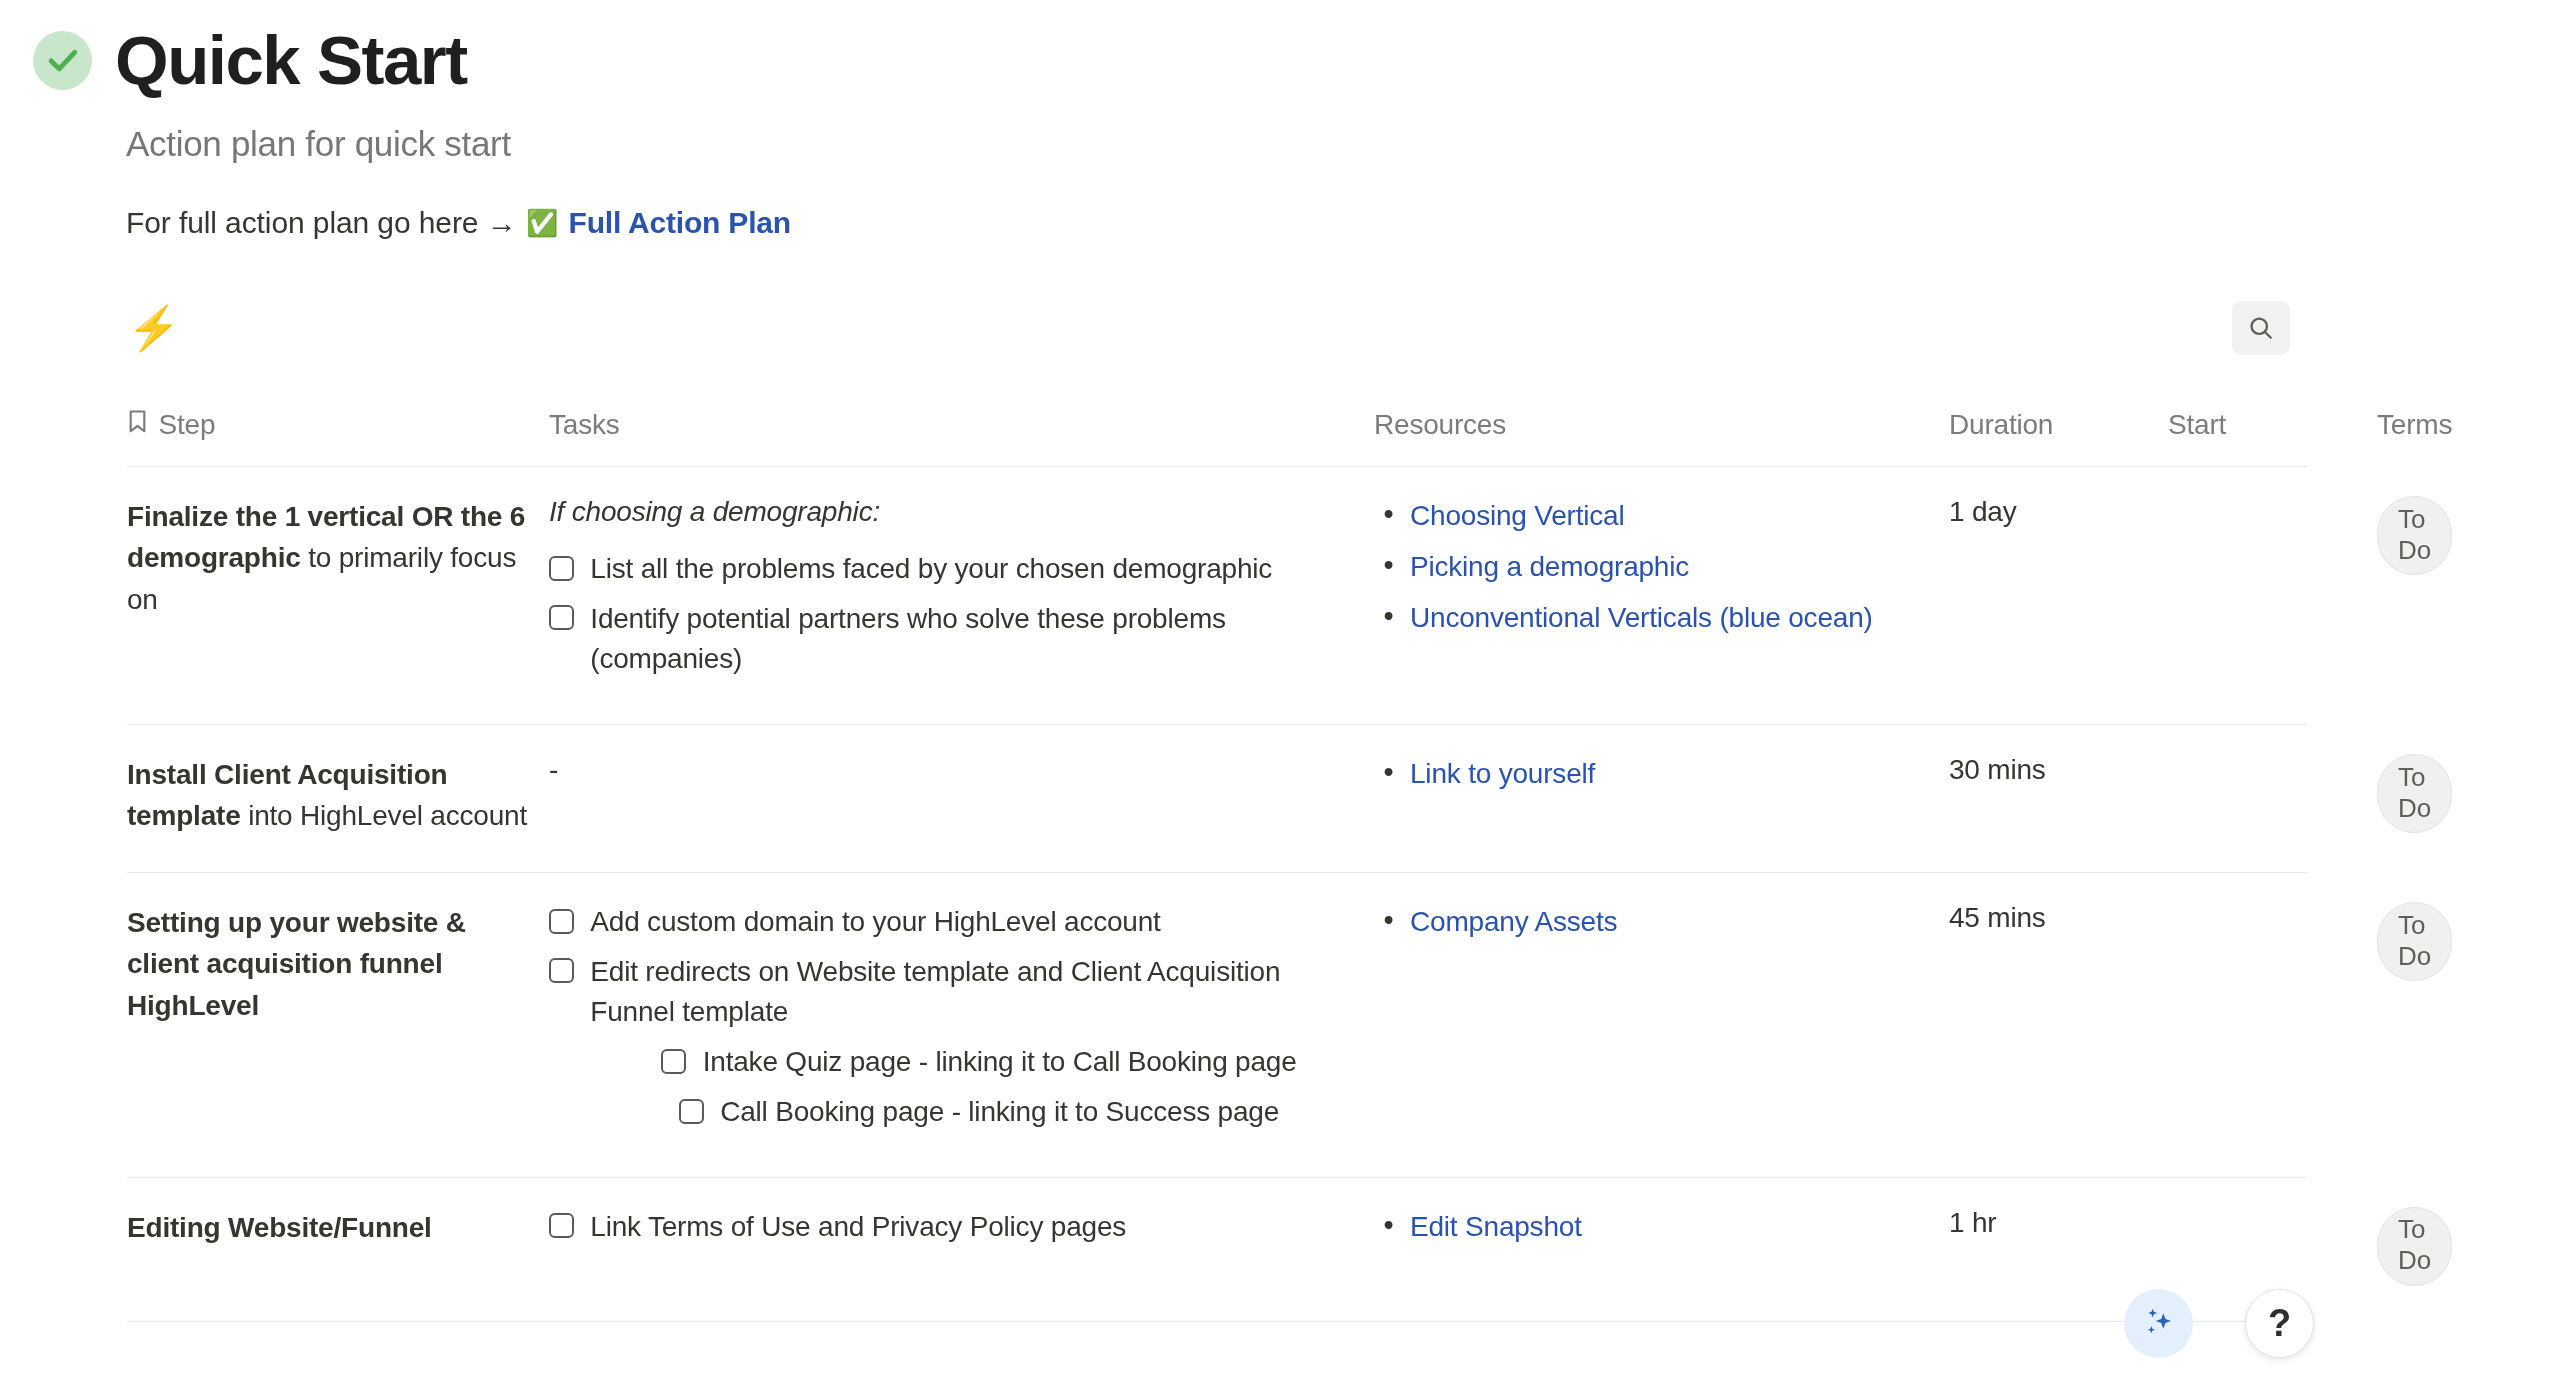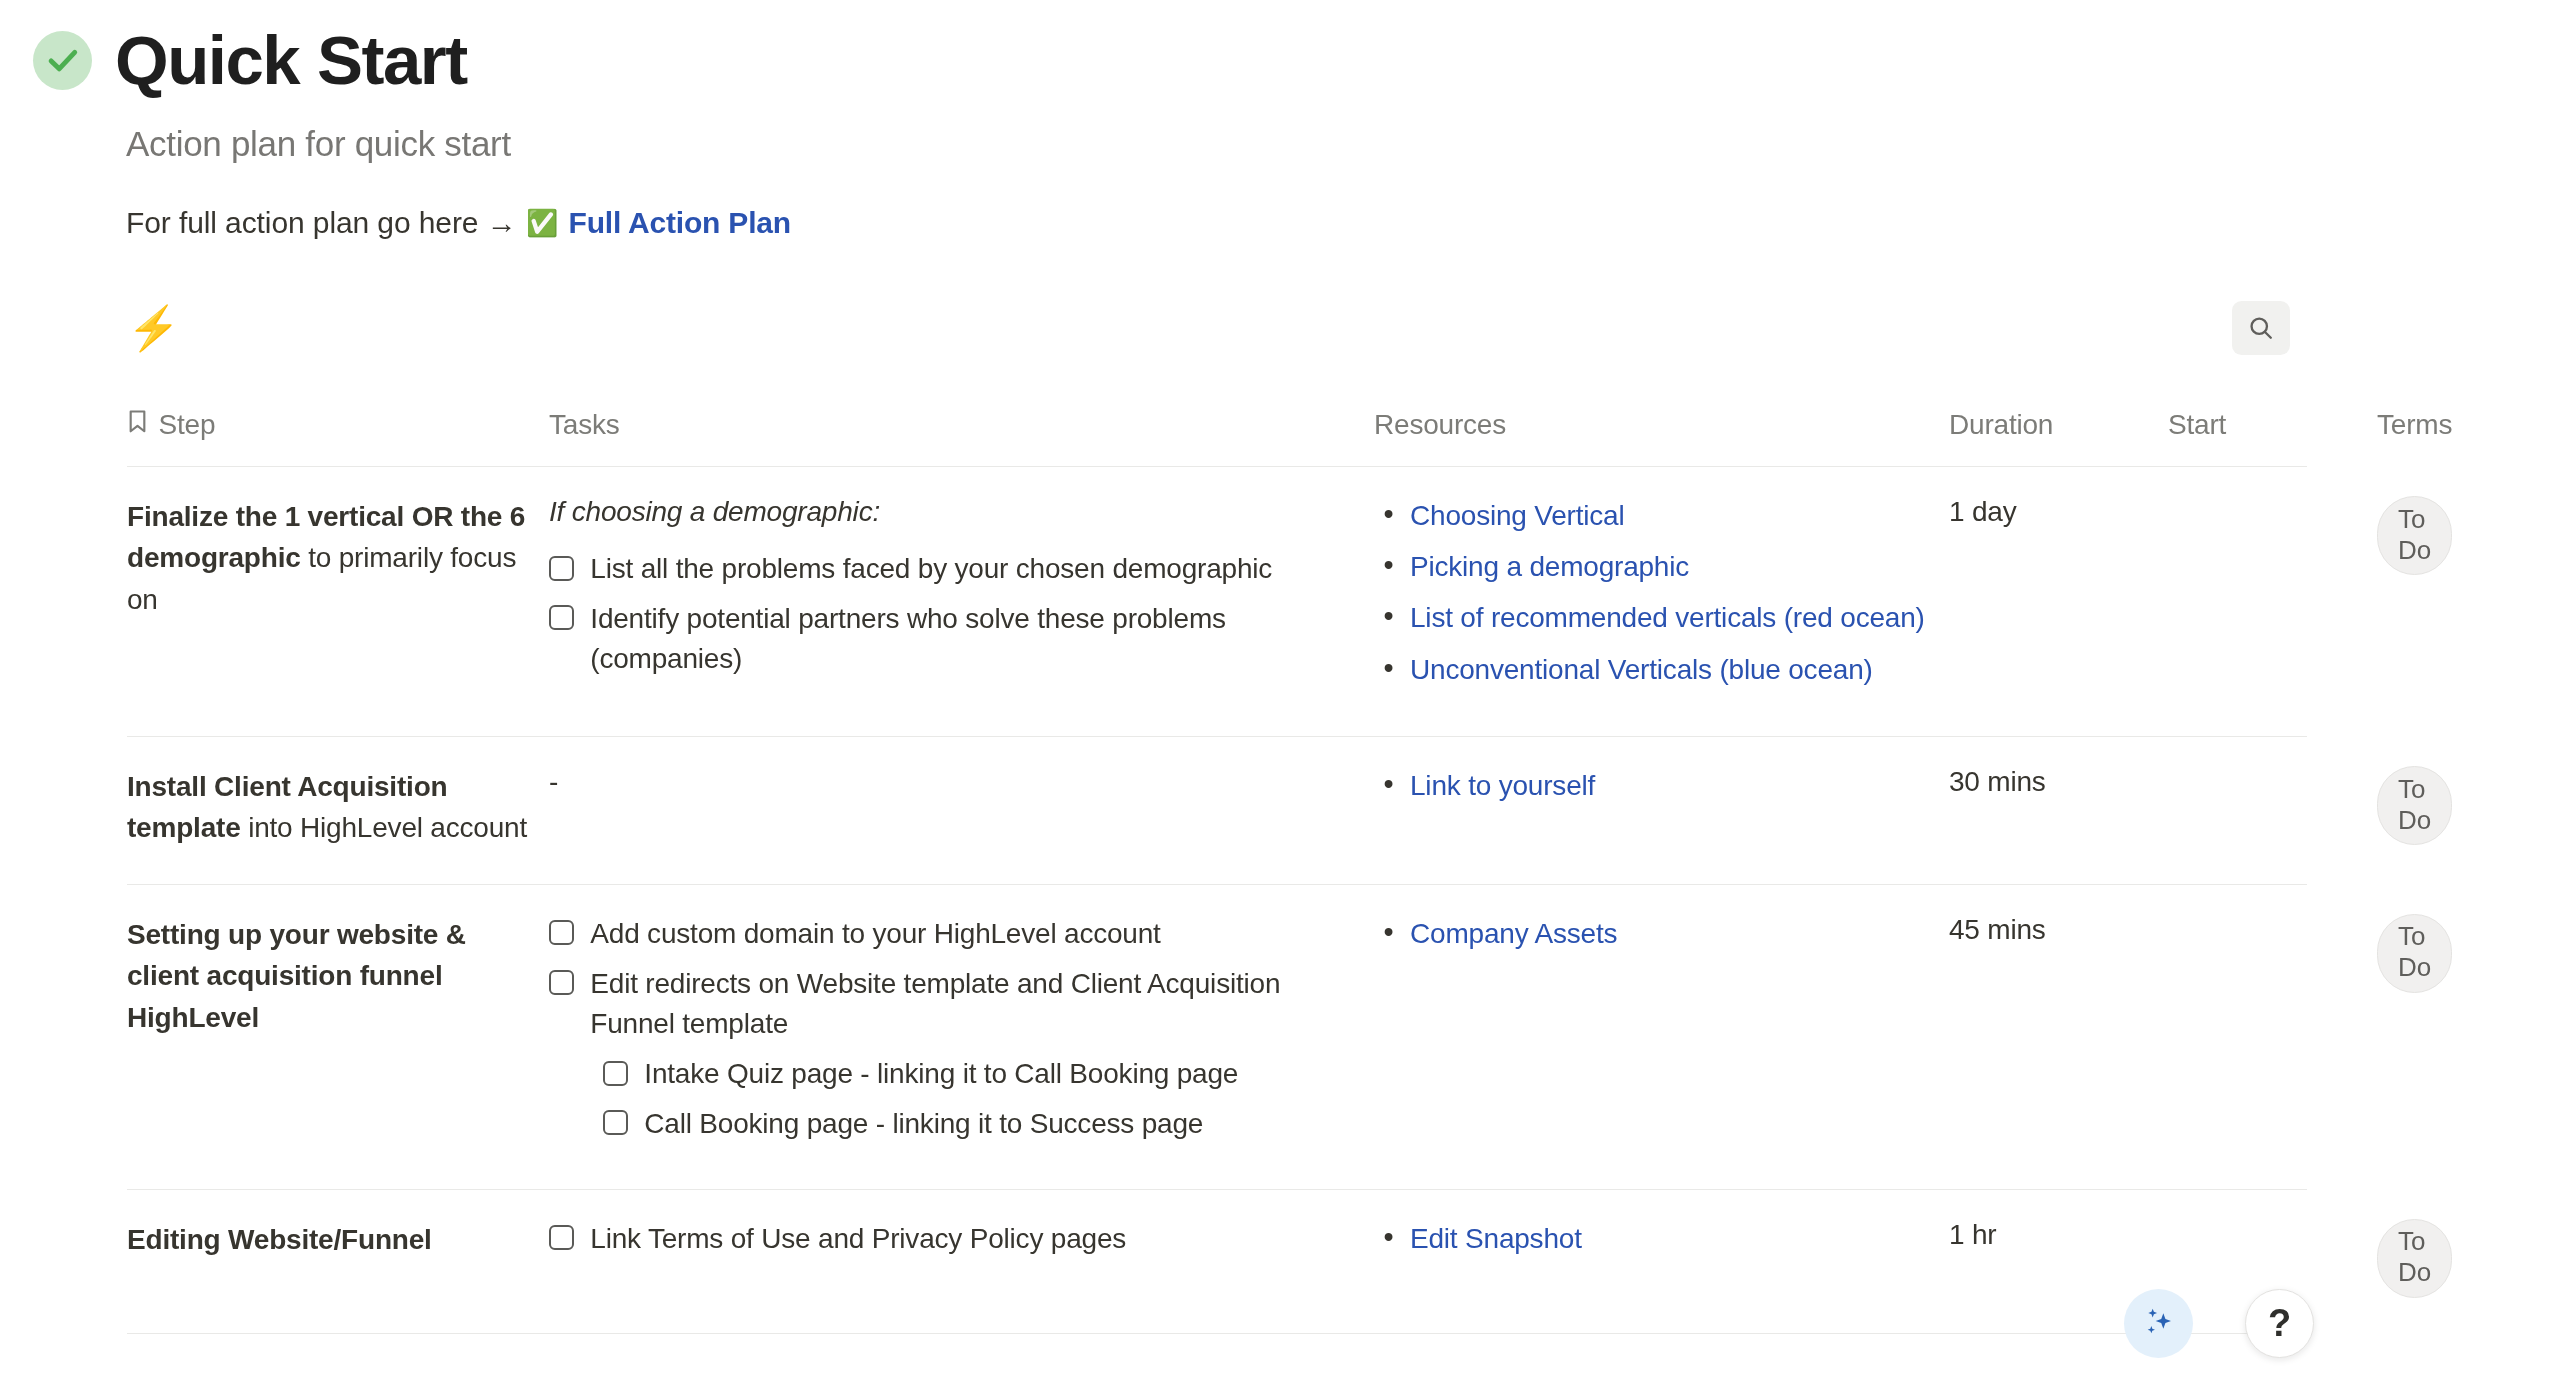--- a/index.html
+++ b/index.html
@@ -162,21 +162,21 @@
     letter-spacing: -0.2px;
   }
   .task-dash { font-size: 28px; color: #37352f; }
 
   .todo {
     display: flex;
     align-items: flex-start;
     gap: 16.3px;
     margin-bottom: 9.6px;
   }
-  .todo.sub { margin-left: 54px; }
+  .todo.sub { margin-left: 54px; justify-content: center; }
   .cbx {
     width: 25px;
     height: 25px;
     min-width: 25px;
     border: 2.5px solid #5a5a57;
     border-radius: 5.8px;
     background: #fff;
     margin-top: 6.7px;
     cursor: pointer;
   }
@@ -341,21 +341,20 @@
           </div>
           <div class="todo">
             <span class="cbx"></span>
             <span class="todo-label">Identify potential partners who solve these problems (companies)</span>
           </div>
         </div>
         <div class="col-resources cell">
           <ul class="res-list">
             <li><a class="res-link">Choosing Vertical</a></li>
             <li><a class="res-link">Picking a demographic</a></li>
-            <li><a class="res-link">List of recommended verticals (red ocean)</a></li>
             <li><a class="res-link">Unconventional Verticals (blue ocean)</a></li>
           </ul>
         </div>
         <div class="col-duration cell">
           <span class="dur-text">1 day</span>
         </div>
         <div class="col-start cell">
           <span class="start-text"></span>
         </div>
         <div class="col-status cell">

